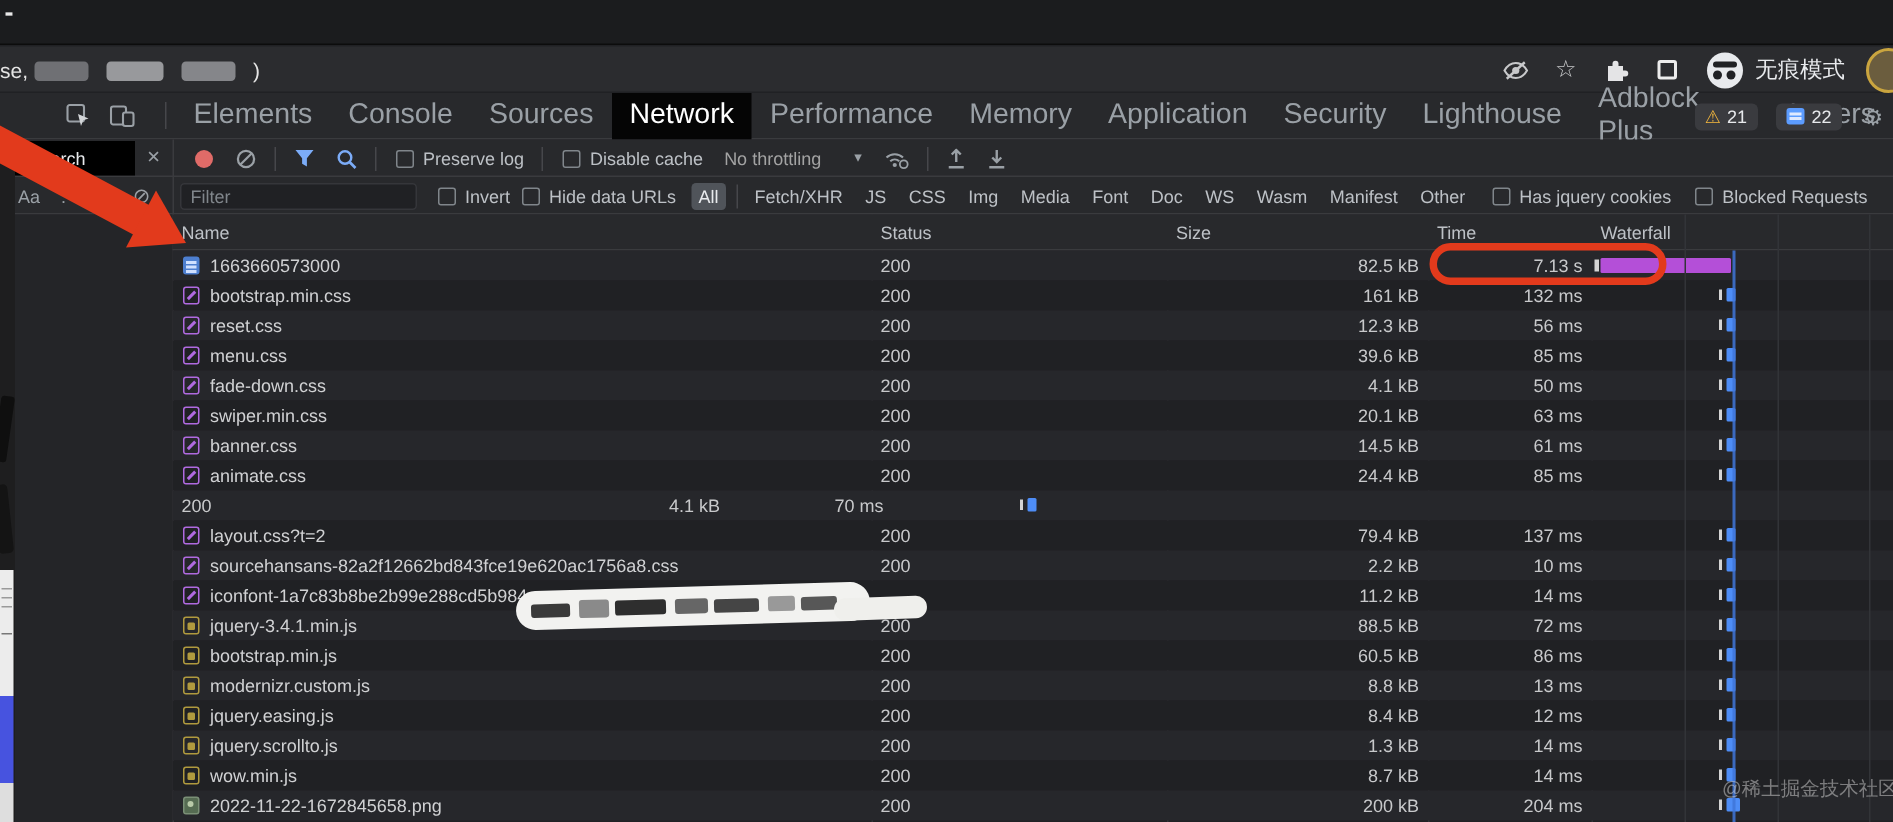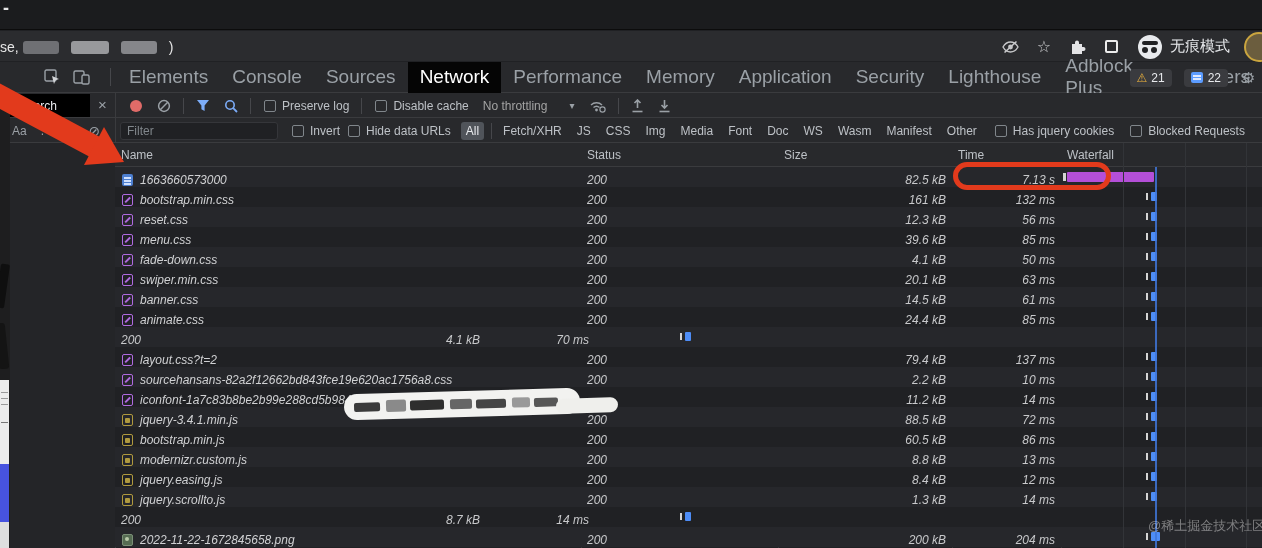--- a/index.html
+++ b/index.html
@@ -66,21 +66,21 @@
   .pill.active{background:#50545a;color:#e8eaed;}
   .fsep{width:1px;height:16px;background:#46474b;margin:0 6px 0 2px;flex:none;}
 
   
   .pane-sep{position:absolute;left:115px;top:93px;width:1px;height:455px;background:#3a3b3e;}
   .search-pane{position:absolute;left:10px;top:143px;width:105px;height:405px;background:#242528;}
   .thead{position:absolute;left:115px;top:143px;width:1147px;height:24px;background:#28292c;border-bottom:1px solid #3a3b3e;display:flex;align-items:center;z-index:1;}
   .th{font-size:12px;color:#bdc1c6;padding-left:6px;}
   .w-name{width:466px;} .w-status{width:197px;} .w-size{width:174px;} .w-time{width:109px;} .w-wf{width:201px;}
   .rows{position:absolute;left:115px;top:167px;width:1147px;z-index:1;}
-  .trow{display:flex;align-items:flex-end;height:20px;font-size:12px;color:#d0d1d3;font-style:italic;}
+  .trow{display:flex;align-items:center;height:20px;font-size:12px;color:#d0d1d3;}
   .trow:nth-child(odd){background:#26272b;}
   .trow:nth-child(even){background:#202124;}
   .cell-name{display:flex;align-items:center;overflow:hidden;white-space:nowrap;}
   .num{text-align:right;padding-right:6px;color:#c8c9cb;}
   .cell-status{padding-left:6px;color:#c8c9cb;}
   .cell-wf{position:relative;height:20px;}
   .fi{width:11px;height:12px;border-radius:2px;margin:0 7px;flex:none;position:relative;}
   .fi.doc{background:#4d7fd0;}
   .fi.doc::after{content:"";position:absolute;left:2px;top:3px;width:7px;height:1.5px;background:#cfe0ff;box-shadow:0 3px 0 #cfe0ff,0 6px 0 #cfe0ff;}
   .fi.css{border:1.5px solid #b06ae0;}
@@ -498,20 +498,24 @@
         </span>
         <span class="cell-status w-status">200</span>
         <span class="num w-size">1.3 kB</span>
         <span class="num w-time">14 ms</span>
         <span class="cell-wf w-wf">
           <span class="wf-tick" style="left: 85px; top: 6px; width: 2px; height: 7px;"></span>
           <span class="wf-bar" style="left: 90px; top: 5px; width: 6px; height: 9px; background: rgb(78, 141, 246);"></span>
         </span>
       </div>
       <div class="trow">
+        <span class="cell-name w-name">
+          <span class="fi js"></span>
+          <span>wow.min.js</span>
+        </span>
         <span class="cell-status w-status">200</span>
         <span class="num w-size">8.7 kB</span>
         <span class="num w-time">14 ms</span>
         <span class="cell-wf w-wf">
           <span class="wf-tick" style="left: 85px; top: 6px; width: 2px; height: 7px;"></span>
           <span class="wf-bar" style="left: 90px; top: 5px; width: 6px; height: 9px; background: rgb(78, 141, 246);"></span>
         </span>
       </div>
       <div class="trow">
         <span class="cell-name w-name">

